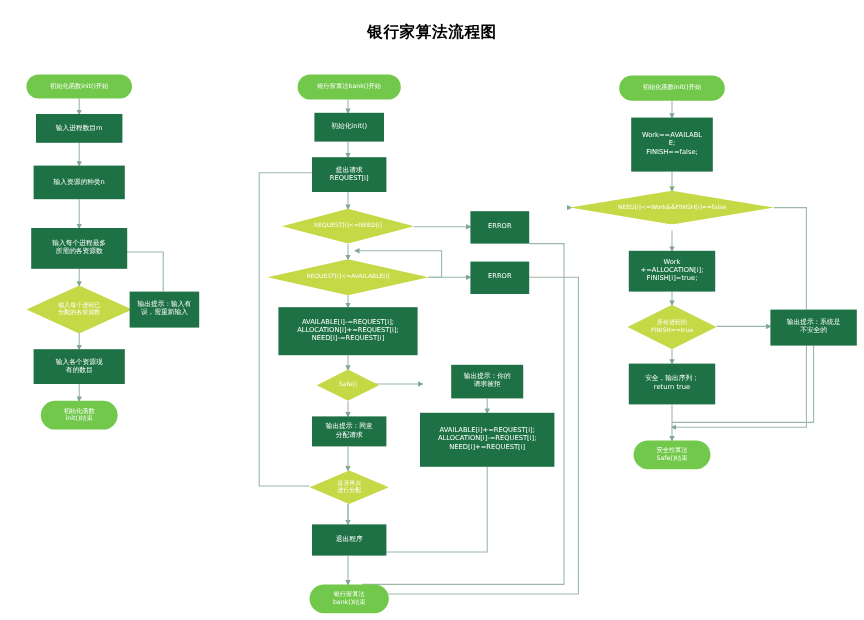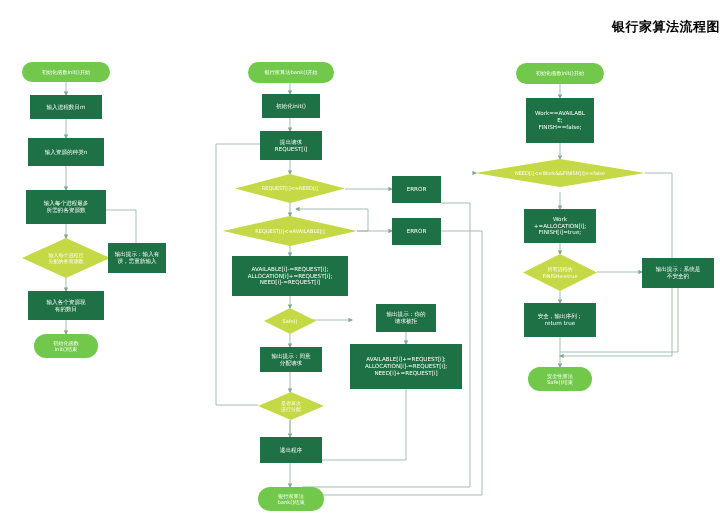--- a/index.html
+++ b/index.html
@@ -19,21 +19,21 @@
     left: 0;
     top: 0;
     width: 720px;
     height: 517px;
   }
   .title {
     position: absolute;
     left: 0;
     top: 18px;
     width: 720px;
-    text-align: right;
+    text-align: center;
     font-size: 13px;
     font-weight: bold;
     color: #000000;
     letter-spacing: 0.5px;
   }
   .node {
     position: absolute;
     box-sizing: border-box;
     display: flex;
     align-items: center;

